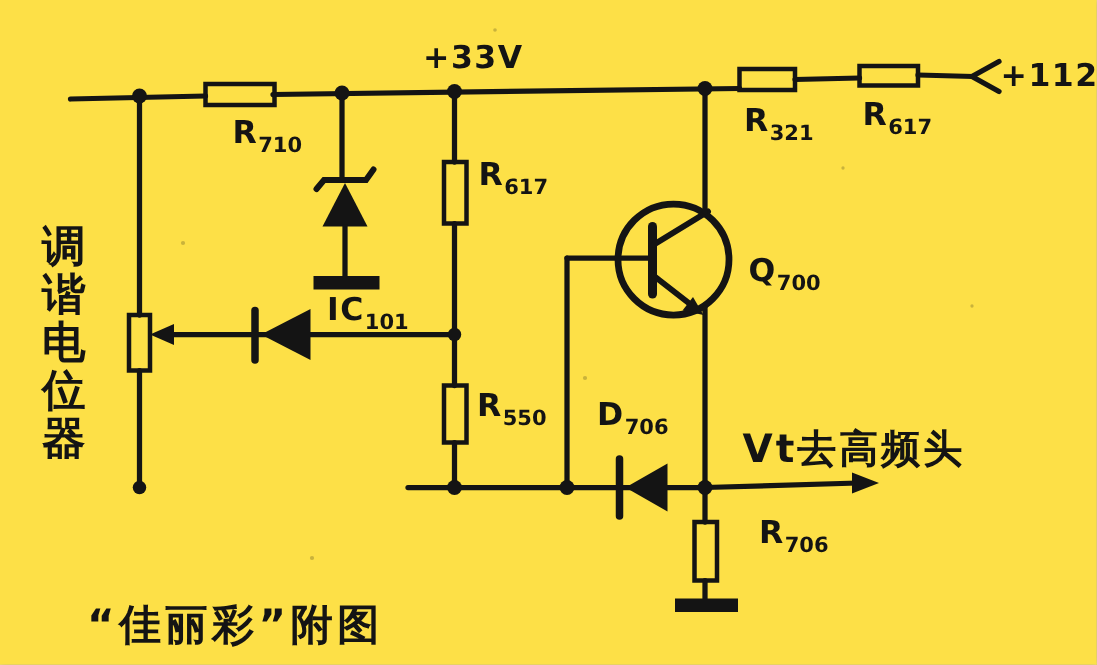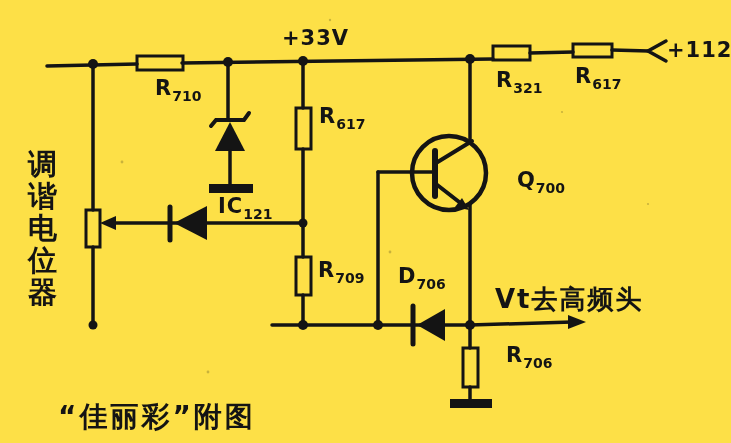--- a/index.html
+++ b/index.html
@@ -143,23 +143,23 @@
     </g>
   </svg>
 
   <div class="lbl volt" style="left:282px;top:26px">+33V</div>
   <div class="lbl volt" style="left:667px;top:38px">+112V</div>
 
   <div class="lbl ref" style="left:155px;top:76px"><span class="big">R</span><span class="sub">710</span></div>
   <div class="lbl ref" style="left:496px;top:68px"><span class="big">R</span><span class="sub">321</span></div>
   <div class="lbl ref" style="left:575px;top:64px"><span class="big">R</span><span class="sub">617</span></div>
   <div class="lbl ref" style="left:319px;top:104px"><span class="big">R</span><span class="sub">617</span></div>
-  <div class="lbl ref" style="left:318px;top:258px"><span class="big">R</span><span class="sub">709</span></div>
-  <div class="lbl ref" style="left:218px;top:194px"><span class="big">IC</span><span class="sub">121</span></div>
-  <div class="lbl ref" style="left:517px;top:168px"><span class="big">Q</span><span class="sub">700</span></div>
+  <div class="lbl ref" style="left:318px;top:258px"><span class="big">R</span><span class="sub">550</span></div>
+  <div class="lbl ref" style="left:218px;top:194px"><span class="big">IC</span><span class="sub">101</span></div>
+  <div class="lbl ref" style="left:499px;top:168px"><span class="big">Q</span><span class="sub">700</span></div>
   <div class="lbl ref" style="left:398px;top:264px"><span class="big">D</span><span class="sub">706</span></div>
   <div class="lbl ref" style="left:506px;top:343px"><span class="big">R</span><span class="sub">706</span></div>
 
   <div class="lbl vertical-cjk" style="left:28px;top:148px">调谐电位器</div>
   <div class="lbl caption" style="left:58px;top:398px">“佳丽彩”附图</div>
   <div class="lbl cjk" style="left:495px;top:282px">Vt去高频头</div>
 
 </div>
 
 </body></html>

